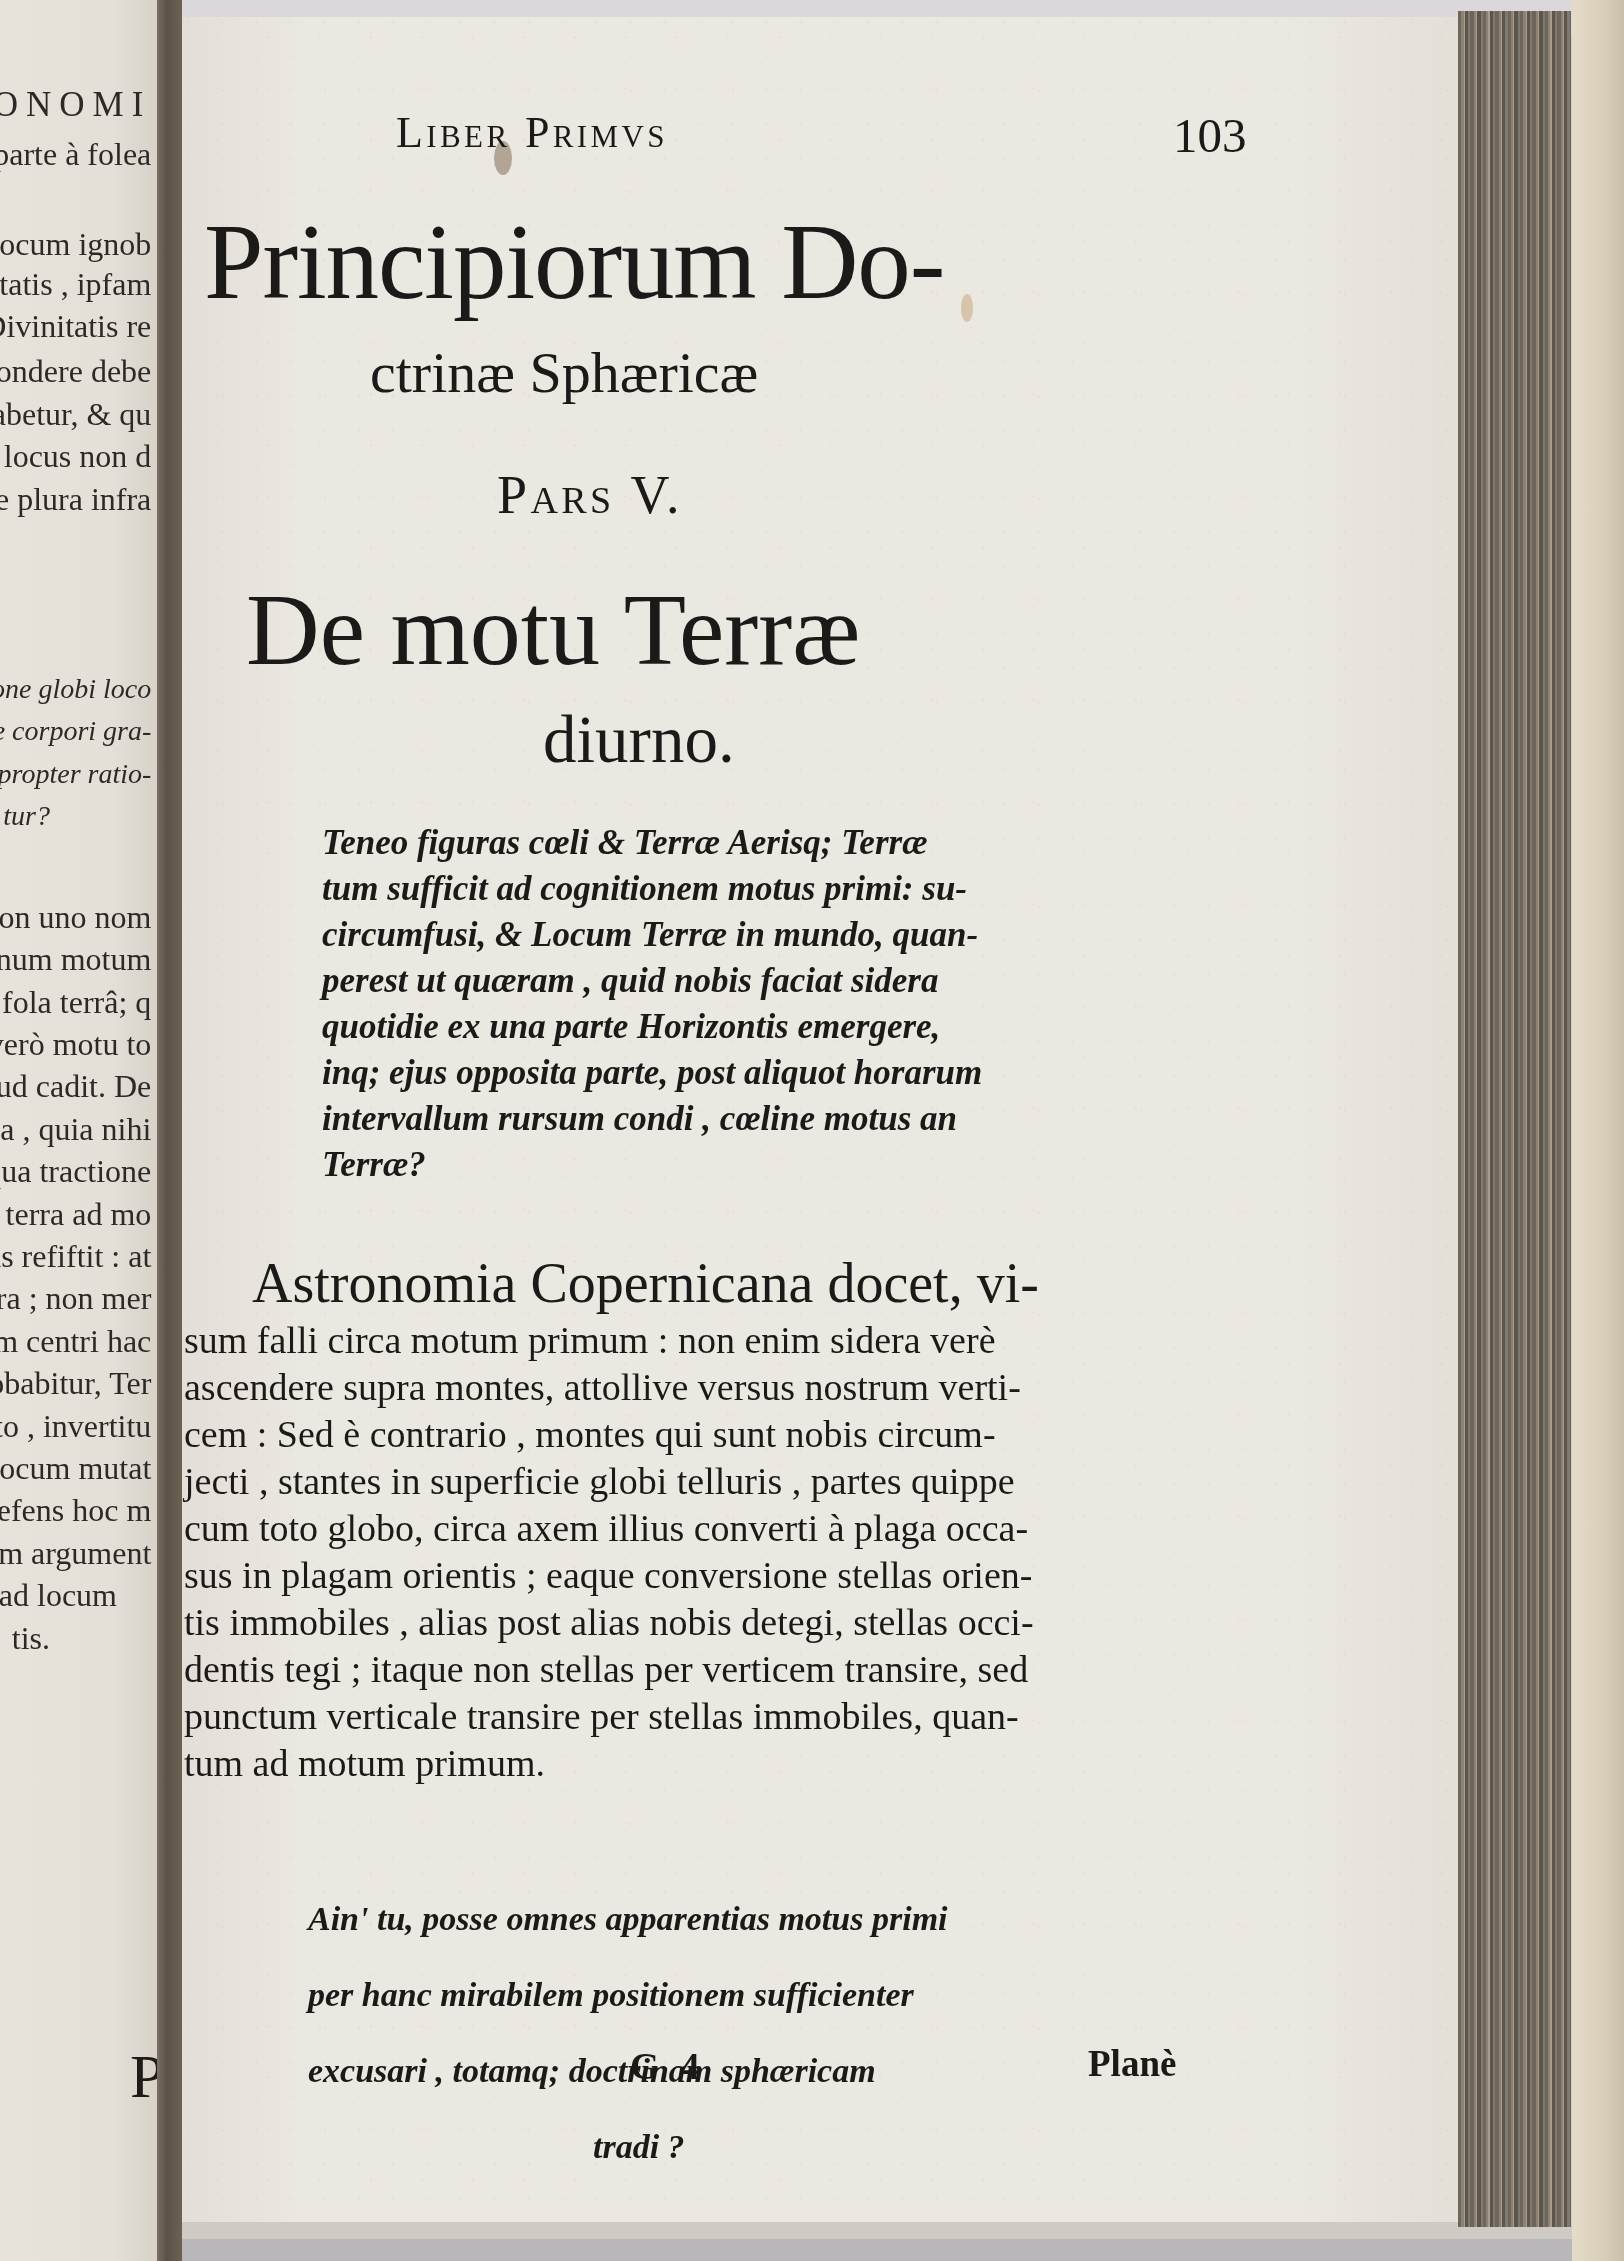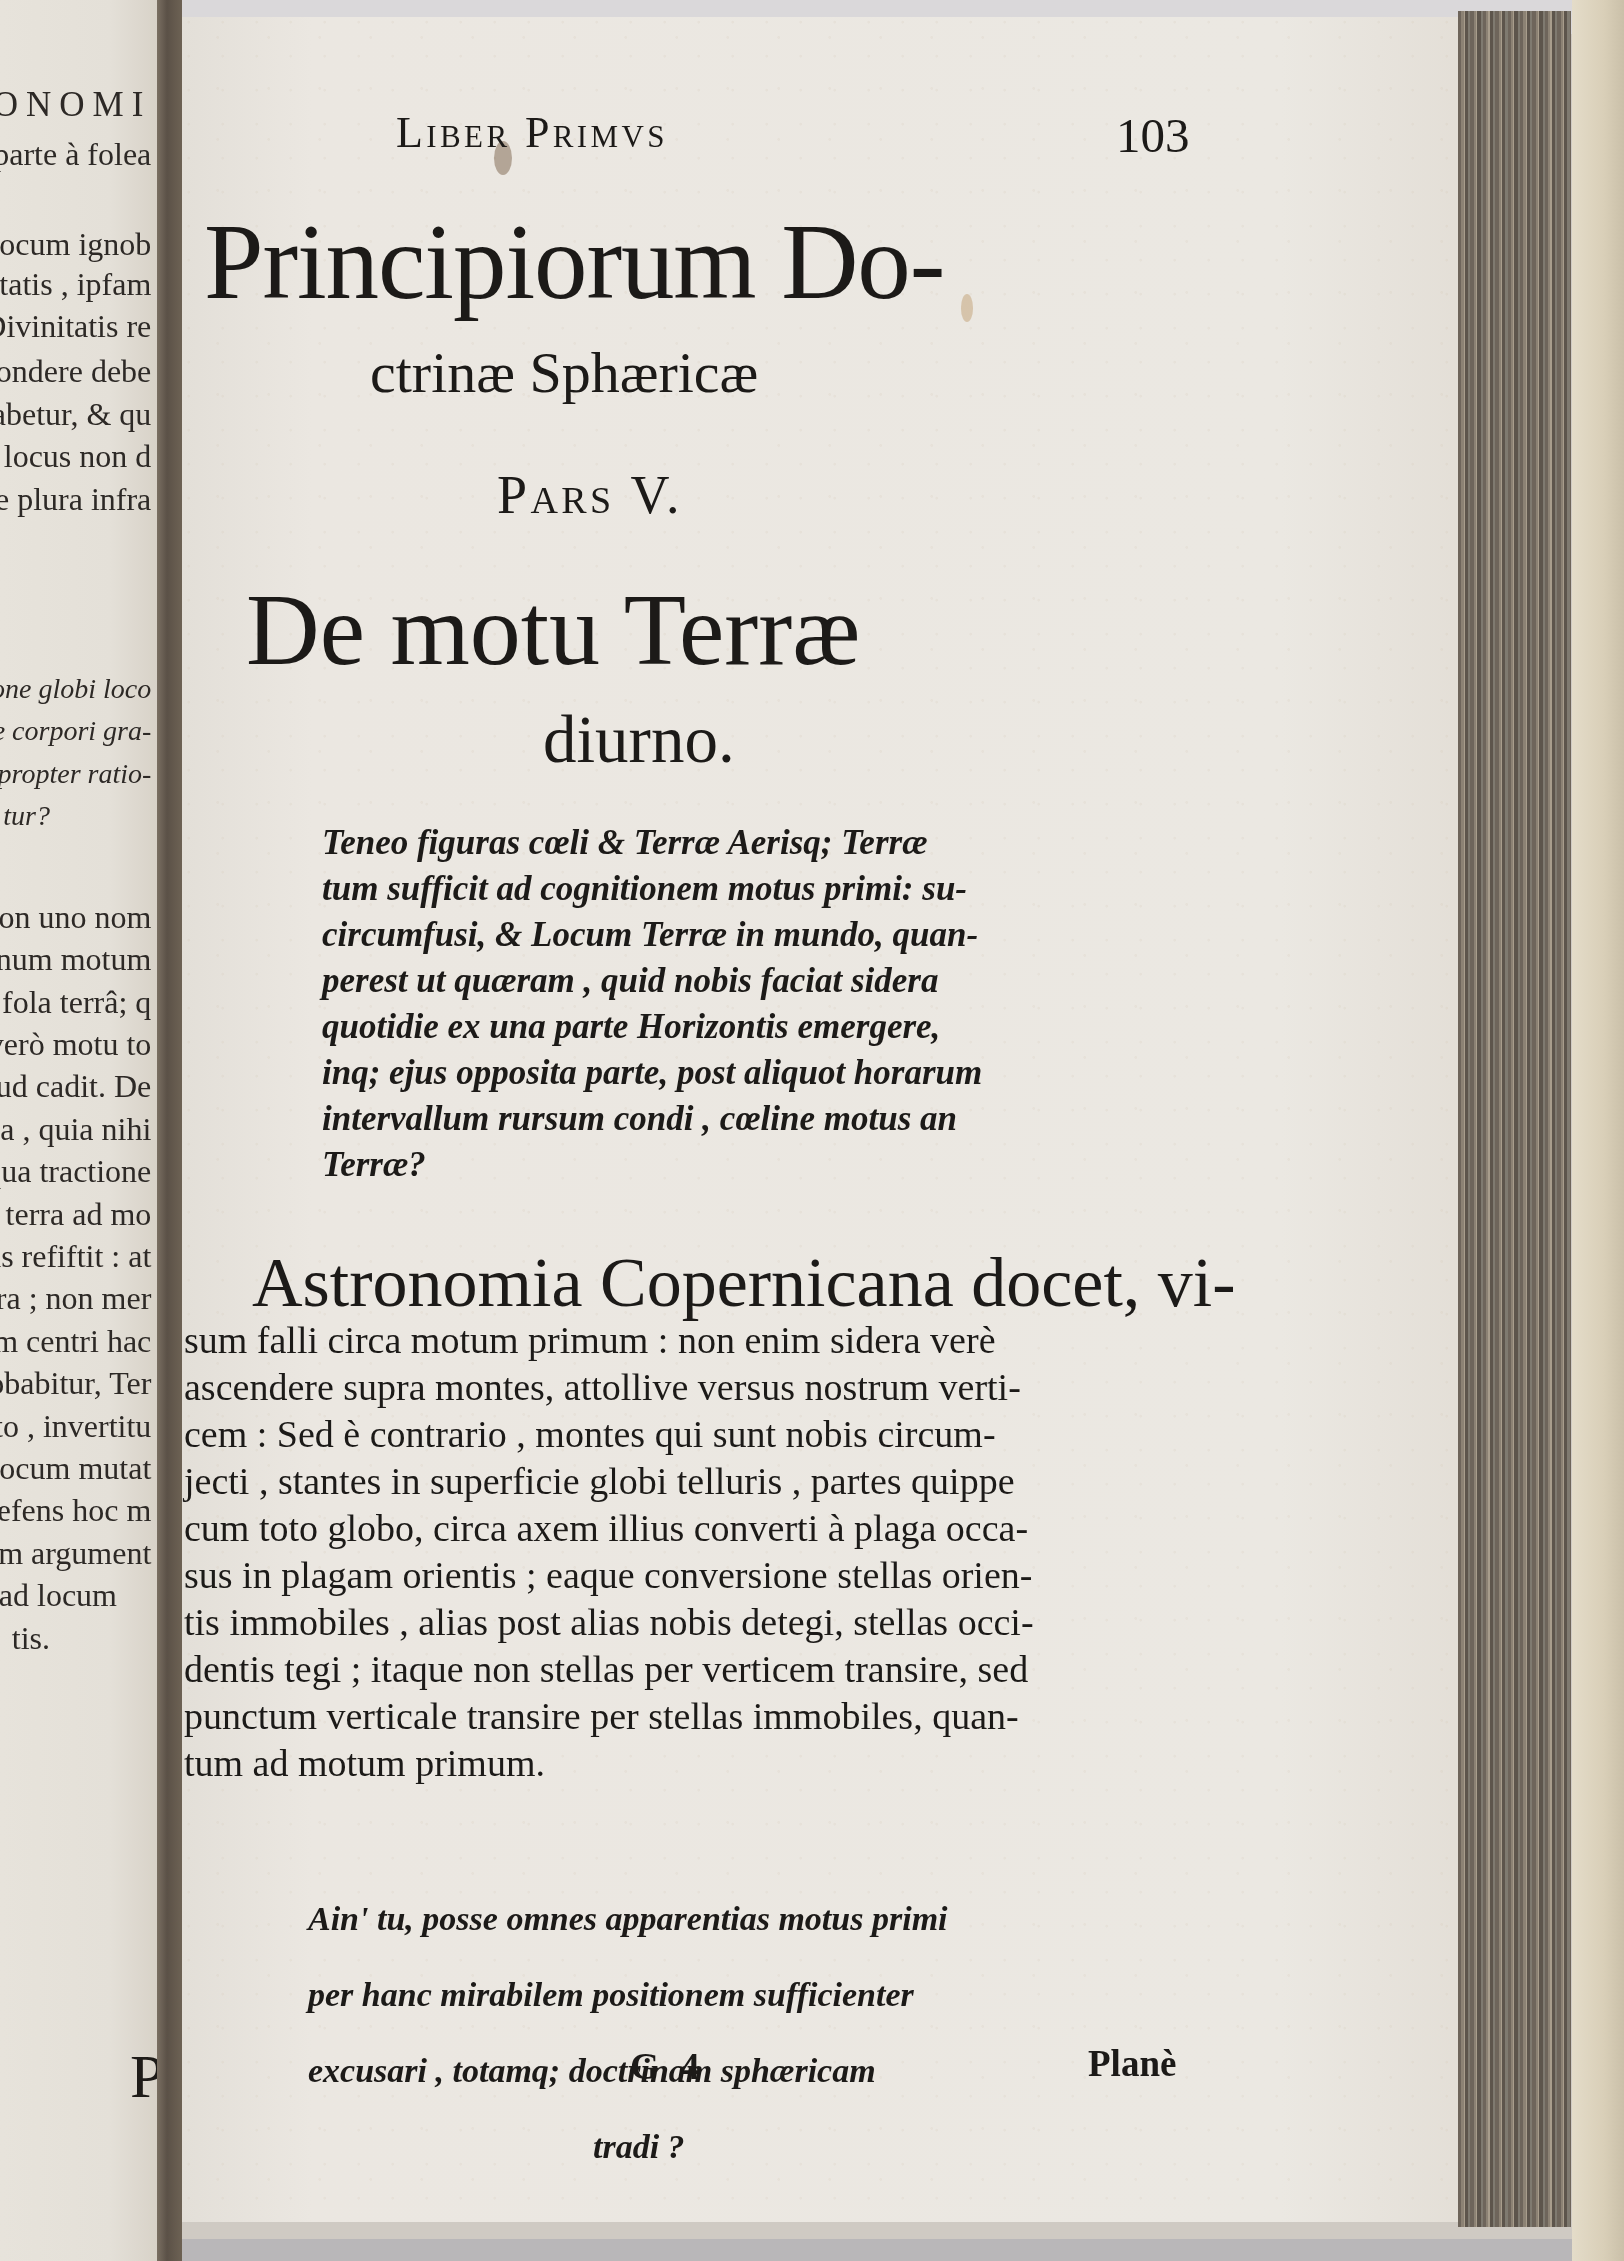--- a/index.html
+++ b/index.html
@@ -46,40 +46,40 @@
     font-size: 32px; color: #2d2926; text-align: right;
   }
   .lp-line.italic { font-style: italic; font-size: 28px; }
   .lp-line.caps { letter-spacing: 8px; font-size: 35px; }
 
   
   .running-head {
     position: absolute; top: 107px; left: 396px; font-size: 44px;
     letter-spacing: 3.4px; font-variant: small-caps;
   }
-  .page-number { position: absolute; top: 107px; left: 1116px; font-size: 49px; }
+  .page-number { position: absolute; top: 107px; left: 1173px; font-size: 49px; }
 
   .title-1 { position: absolute; top: 201px; left: 204px; font-size: 107px; letter-spacing: -1.1px; }
   .title-2 { position: absolute; top: 339px; left: 370px; font-size: 58px; }
   .part { position: absolute; top: 464px; left: 497px; font-size: 54px; letter-spacing: 3.4px; font-variant: small-caps; }
   .subtitle-1 { position: absolute; top: 571px; left: 246px; font-size: 102px; }
   .subtitle-2 { position: absolute; top: 701px; left: 543px; font-size: 67px; text-align: right; }
 
   .question {
     position: absolute; left: 294px; width: 791px; font-style: italic; font-weight: bold;
     font-size: 35px; line-height: 46px;
   }
   .question .ln { display: block; white-space: nowrap; }
 
   .body-text {
     position: absolute; left: 184px; top: 1252px; width: 1018px;
     font-size: 38px; line-height: 47px;
   }
   .body-text .ln { display: block; white-space: nowrap; }
-  .body-text .first { font-size: 70px; line-height: 62px; padding-left: 68px; margin-bottom: 3.4px; }
+  .body-text .first { font-size: 56px; line-height: 62px; padding-left: 68px; margin-bottom: 3.4px; }
 
   .question-2 {
     position: absolute; left: 308px; top: 1866px; width: 791px; font-style: italic; font-weight: bold;
     font-size: 34px; line-height: 46px;
   }
   .question-2 .ln { display: block; white-space: nowrap; margin-top: 30px; }
   .question-2 .center { padding-left: 285px; }
 
   .signature { position: absolute; top: 2044px; left: 630px; font-size: 38px; font-weight: bold; letter-spacing: 5.7px; }
   .catchword { position: absolute; top: 2042px; left: 1088px; font-size: 37px; font-weight: bold; text-align: right; }

